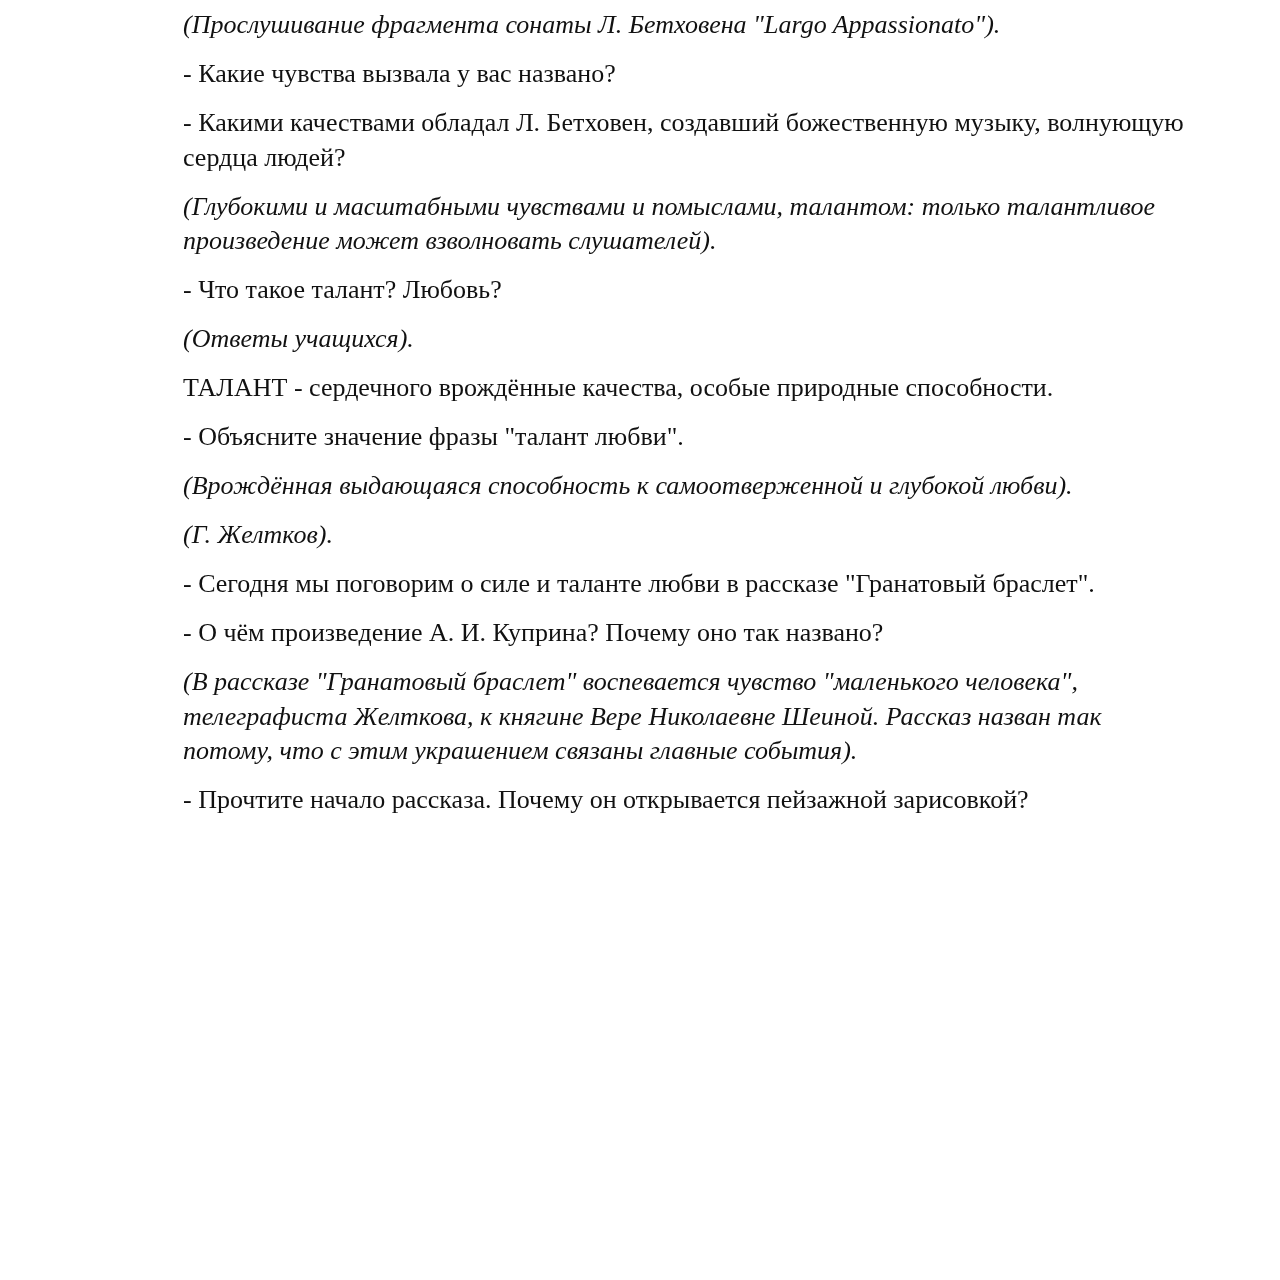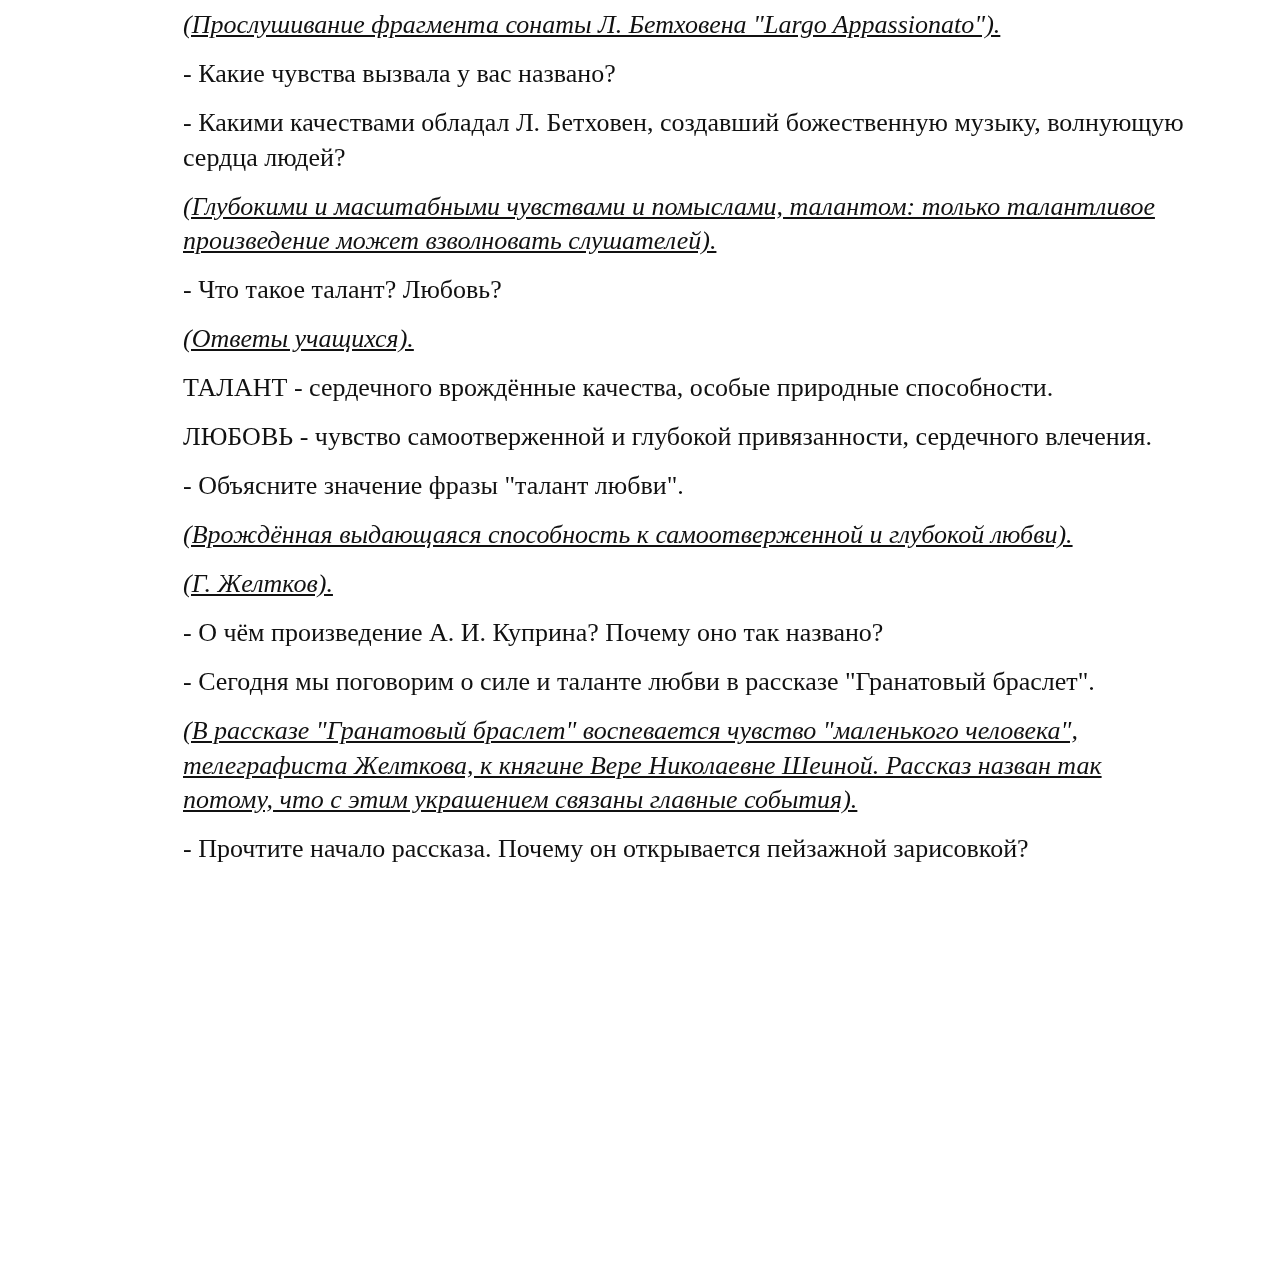--- a/index.html
+++ b/index.html
@@ -8,34 +8,33 @@
     position: absolute;
     left: 183px;
     top: 8px;
     width: 1010px;
     font-family: "Liberation Serif", "DejaVu Serif", serif;
     font-size: 26px;
     line-height: 34.5px;
     color: #111111;
   }
   .para { margin: 0 0 14.5px 0; }
-  .para.italic { font-style: italic; text-decoration: underline; }
+  .para.italic { font-style: italic; }
 </style>
 </head>
 <body>
 
 <div class="page">
   <p class="para italic">(Прослушивание фрагмента сонаты Л. Бетховена "Largo Appassionato").</p>
   <p class="para">- Какие чувства вызвала у вас названо?</p>
   <p class="para">- Какими качествами обладал Л. Бетховен, создавший божественную музыку, волнующую сердца людей?</p>
   <p class="para italic">(Глубокими и масштабными чувствами и помыслами, талантом: только талантливое произведение может взволновать слушателей).</p>
   <p class="para">- Что такое талант? Любовь?</p>
   <p class="para italic">(Ответы учащихся).</p>
   <p class="para">ТАЛАНТ - сердечного врождённые качества, особые природные способности.</p>
-  <p class="para">ЛЮБОВЬ - чувство самоотверженной и глубокой привязанности, сердечного влечения.</p>
   <p class="para">- Объясните значение фразы "талант любви".</p>
   <p class="para italic">(Врождённая выдающаяся способность к самоотверженной и глубокой любви).</p>
   <p class="para italic">(Г. Желтков).</p>
+  <p class="para">- Сегодня мы поговорим о силе и таланте любви в рассказе "Гранатовый браслет".</p>
   <p class="para">- О чём произведение А. И. Куприна? Почему оно так названо?</p>
-  <p class="para">- Сегодня мы поговорим о силе и таланте любви в рассказе "Гранатовый браслет".</p>
   <p class="para italic">(В рассказе "Гранатовый браслет" воспевается чувство "маленького человека", телеграфиста Желткова, к княгине Вере Николаевне Шеиной. Рассказ назван так потому, что с этим украшением связаны главные события).</p>
   <p class="para">- Прочтите начало рассказа. Почему он открывается пейзажной зарисовкой?</p>
 </div>
 
 </body></html>

